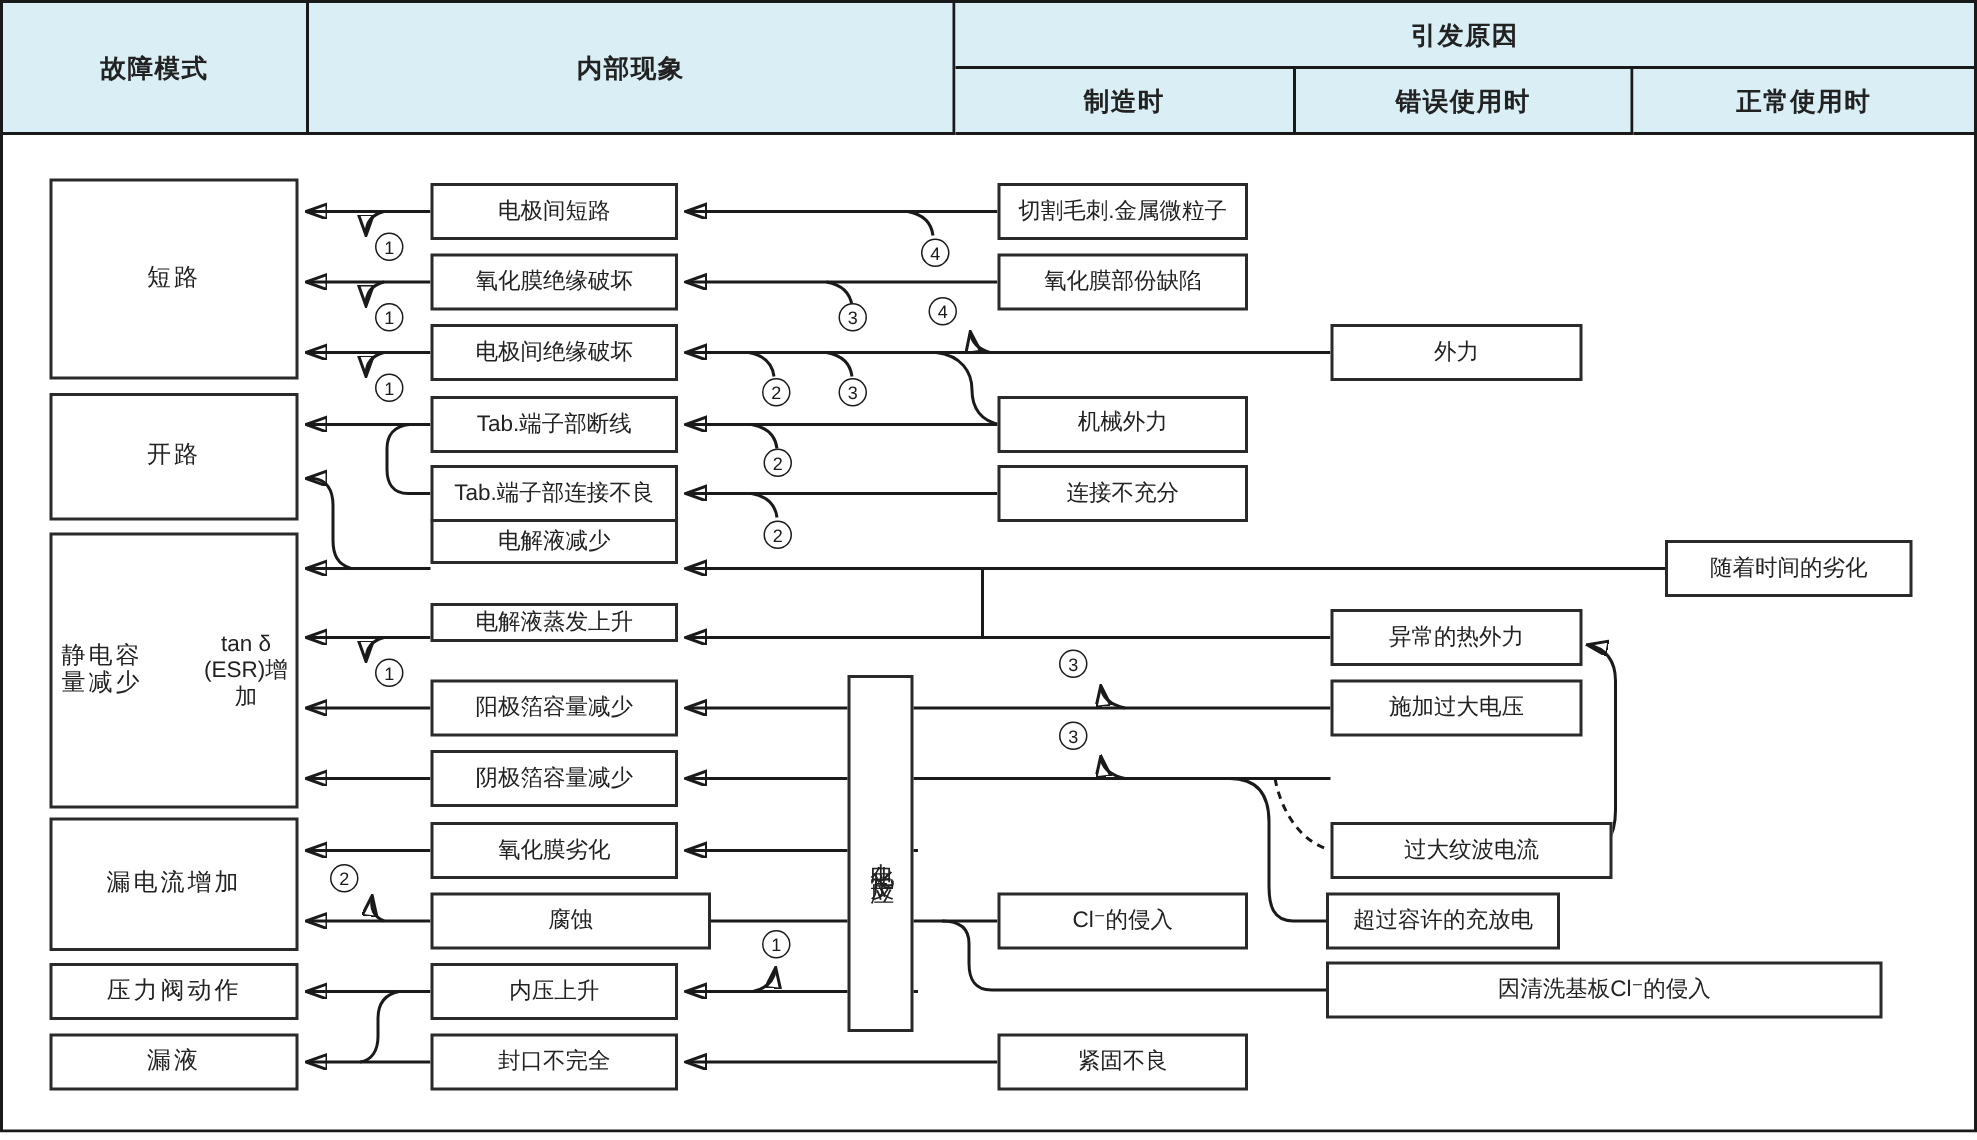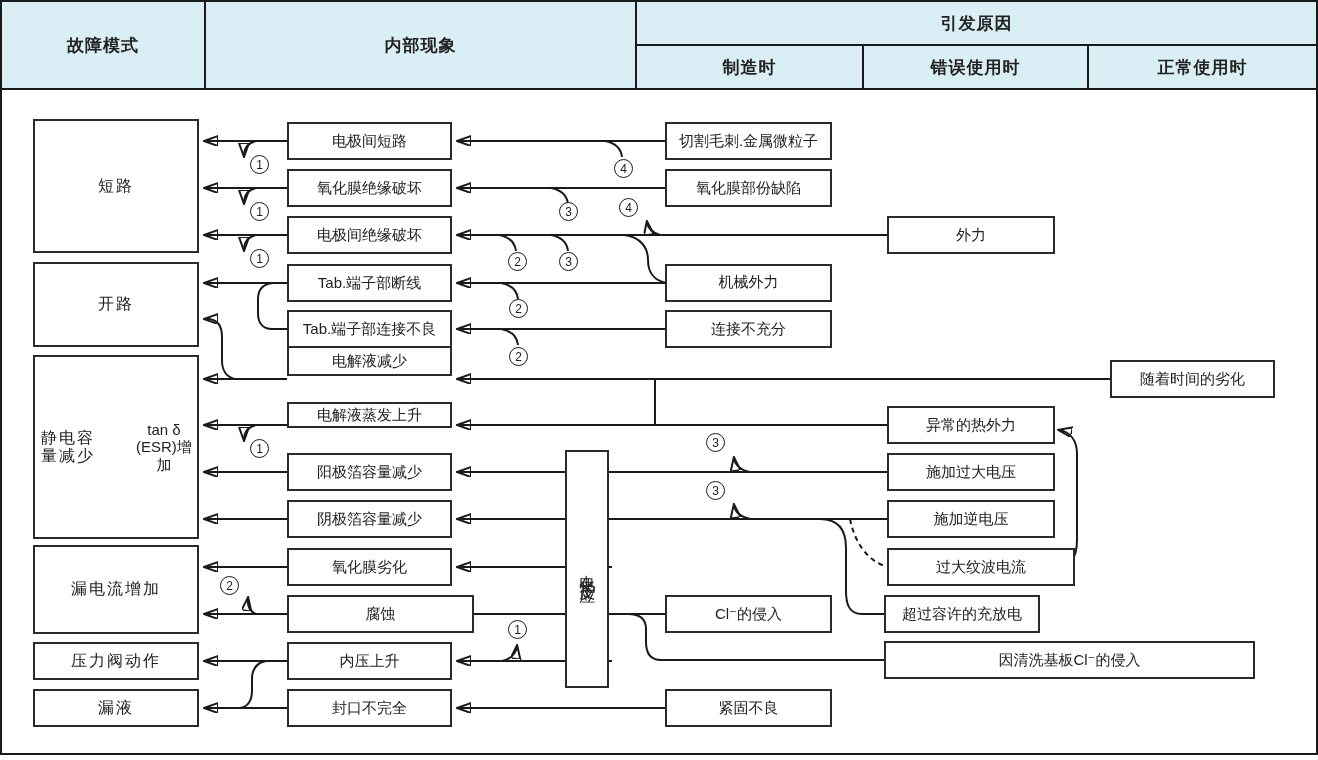--- a/index.html
+++ b/index.html
@@ -132,21 +132,20 @@
   <div class="bx" style="left:663px;top:120px;width:167px;height:38px;">切割毛刺.金属微粒子</div>
   <div class="bx" style="left:663px;top:167px;width:167px;height:38px;">氧化膜部份缺陷</div>
   <div class="bx" style="left:663px;top:262px;width:167px;height:38px;font-family:Liberation Serif, serif;">机械外力</div>
   <div class="bx" style="left:663px;top:308px;width:167px;height:38px;">连接不充分</div>
   <div class="bx" style="left:663px;top:593px;width:167px;height:38px;">Cl⁻的侵入</div>
   <div class="bx" style="left:663px;top:687px;width:167px;height:38px;">紧固不良</div>
 
   <div class="bx" style="left:885px;top:214px;width:168px;height:38px;">外力</div>
   <div class="bx" style="left:885px;top:404px;width:168px;height:38px;">异常的热外力</div>
   <div class="bx" style="left:885px;top:451px;width:168px;height:38px;">施加过大电压</div>
-  <div class="bx" style="left:885px;top:498px;width:168px;height:38px;">施加逆电压</div>
   <div class="bx" style="left:885px;top:546px;width:188px;height:38px;">过大纹波电流</div>
   <div class="bx" style="left:882px;top:593px;width:156px;height:38px;">超过容许的充放电</div>
 
   <div class="bx" style="left:1108px;top:358px;width:165px;height:38px;">随着时间的劣化</div>
   <div class="bx" style="left:882px;top:639px;width:371px;height:38px;">因清洗基板Cl⁻的侵入</div>
 
   <div class="mark" style="left:248px;top:153px;">1</div>
   <div class="mark" style="left:248px;top:200px;">1</div>
   <div class="mark" style="left:248px;top:247px;">1</div>
   <div class="mark" style="left:248px;top:437px;">1</div>

